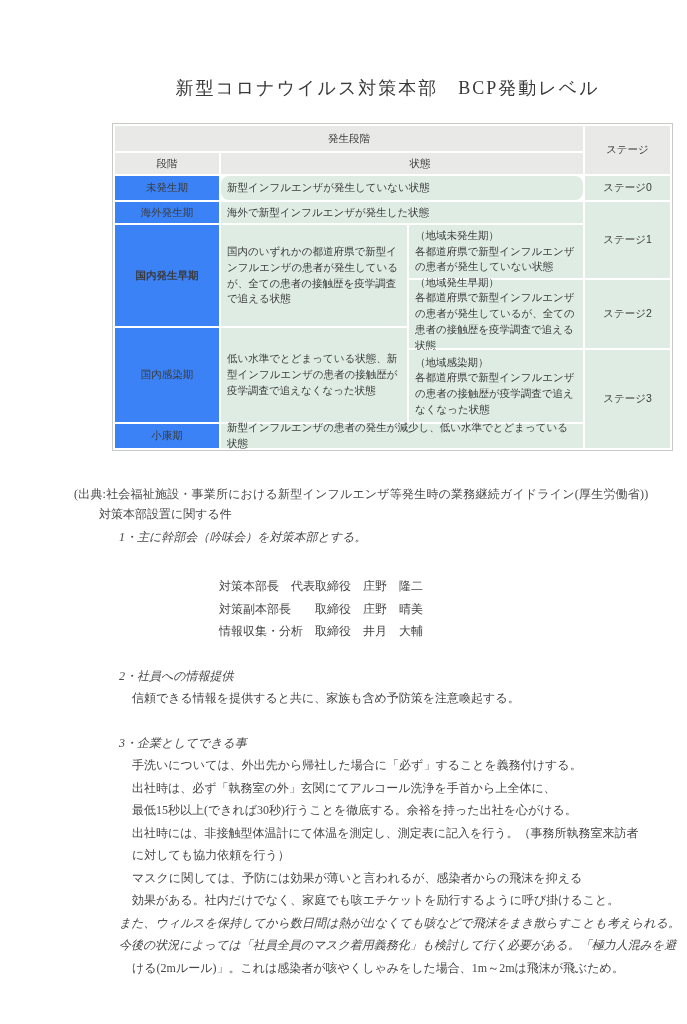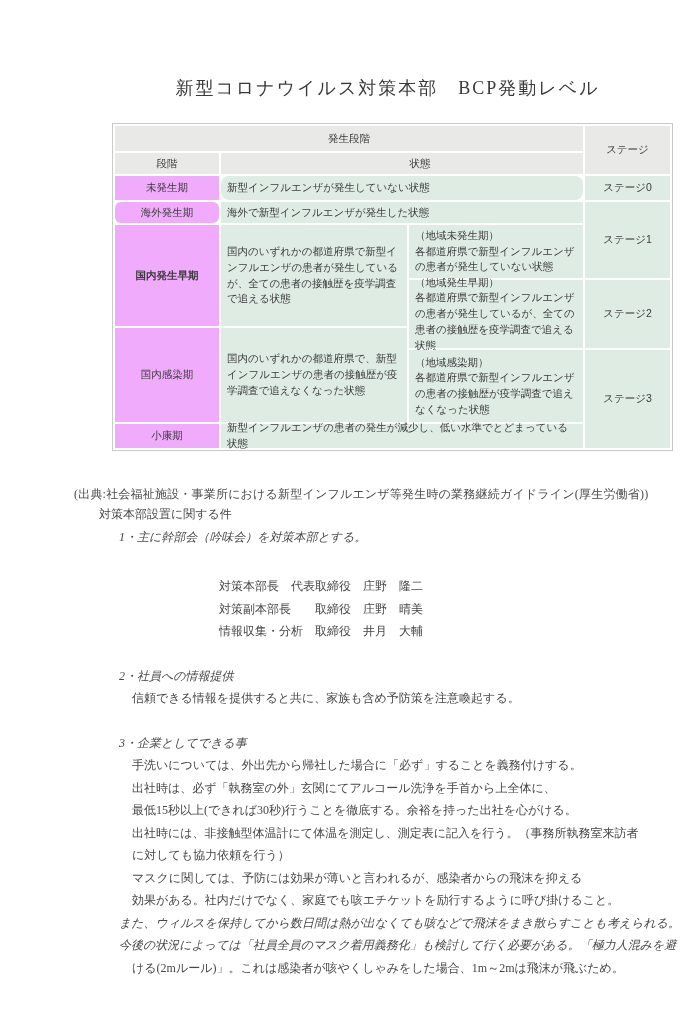--- a/index.html
+++ b/index.html
@@ -21,33 +21,33 @@
     grid-template-columns:104px 186px 174px 1fr;
     grid-template-rows:25px 21px 24px 21px 53px 46px 20px 72px 24px;
     gap:2px; background:#ffffff;
     border:1px solid #c7cbc8; padding:2px;
     font-family:"Liberation Sans","DejaVu Sans",sans-serif;
     font-size:10.5px; line-height:1.5; color:#3b3b3b;
   }
   .cell { display:flex; align-items:center; padding:1px 6px; }
   .cell.center { justify-content:center; text-align:center; }
   .hdr   { background:#e9eae8; }
-  .phase { background:#f0abfc; }
+  .phase { background:#3b82f6; }
   .lite  { background:#dfece4; }
   .sub-label { display:block; }
   .subwrap { display:block; }
   
   .g-occ    { grid-column:1/4; grid-row:1; }
   .g-stageh { grid-column:4;   grid-row:1/3; }
   .g-phaseh { grid-column:1;   grid-row:2; }
   .g-stateh { grid-column:2/4; grid-row:2;padding-left:42px; }
   .g-r0a { grid-column:1;   grid-row:3; }
   .g-r0b { grid-column:2/4; grid-row:3;border-radius:8px; }
   .g-r0c { grid-column:4;   grid-row:3; }
-  .g-r1a { grid-column:1;   grid-row:4;border-radius:6px; }
+  .g-r1a { grid-column:1;   grid-row:4; }
   .g-r1b { grid-column:2/4; grid-row:4; }
   .g-st1 { grid-column:4;   grid-row:4/6; }
   .g-r2a { grid-column:1;   grid-row:5/7;font-weight:bold; }
   .g-r2b { grid-column:2;   grid-row:5/7; }
   .g-sb1 { grid-column:3;   grid-row:5; }
   .g-sb2 { grid-column:3;   grid-row:6/8; }
   .g-st2 { grid-column:4;   grid-row:6/8; }
   .g-r3a { grid-column:1;   grid-row:7/9; }
   .g-r3b { grid-column:2;   grid-row:7/9; }
   .g-sb3 { grid-column:3;   grid-row:8; }
@@ -103,21 +103,21 @@
     </div>
     <div class="cell lite g-sb1">
       <span class="subwrap">
         <span class="sub-label">（地域未発生期）</span>
         <span>各都道府県で新型インフルエンザの患者が発生していない状態</span>
       </span>
     </div>
     <div class="cell center lite g-st2">ステージ2</div>
 
     <div class="cell center phase g-r3a">国内感染期</div>
-    <div class="cell lite g-r3b">国内のいずれかの都道府県で、新型インフルエンザの患者の接触歴が疫学調査で追えなくなった状態</div>
+    <div class="cell lite g-r3b">低い水準でとどまっている状態、新型インフルエンザの患者の接触歴が疫学調査で追えなくなった状態</div>
     <div class="cell lite g-sb3">
       <span class="subwrap">
         <span class="sub-label">（地域感染期）</span>
         <span>各都道府県で新型インフルエンザの患者の接触歴が疫学調査で追えなくなった状態</span>
       </span>
     </div>
     <div class="cell center lite g-st3">ステージ3</div>
 
     <div class="cell center phase g-r4a">小康期</div>
     <div class="cell lite g-r4b">新型インフルエンザの患者の発生が減少し、低い水準でとどまっている状態</div>

